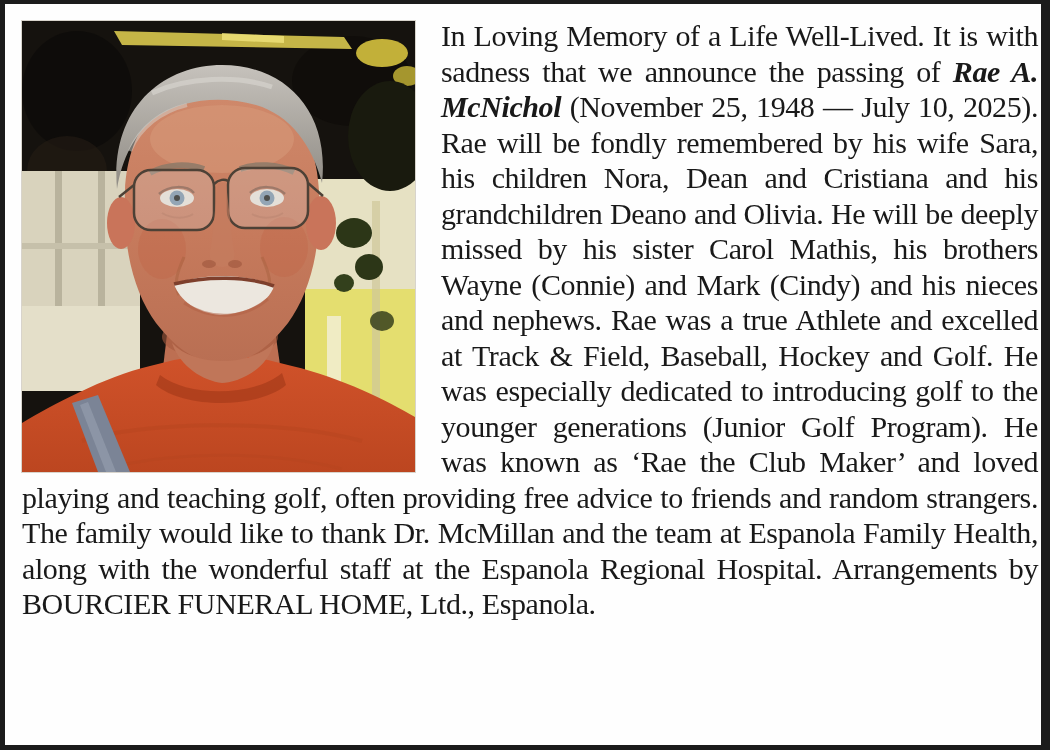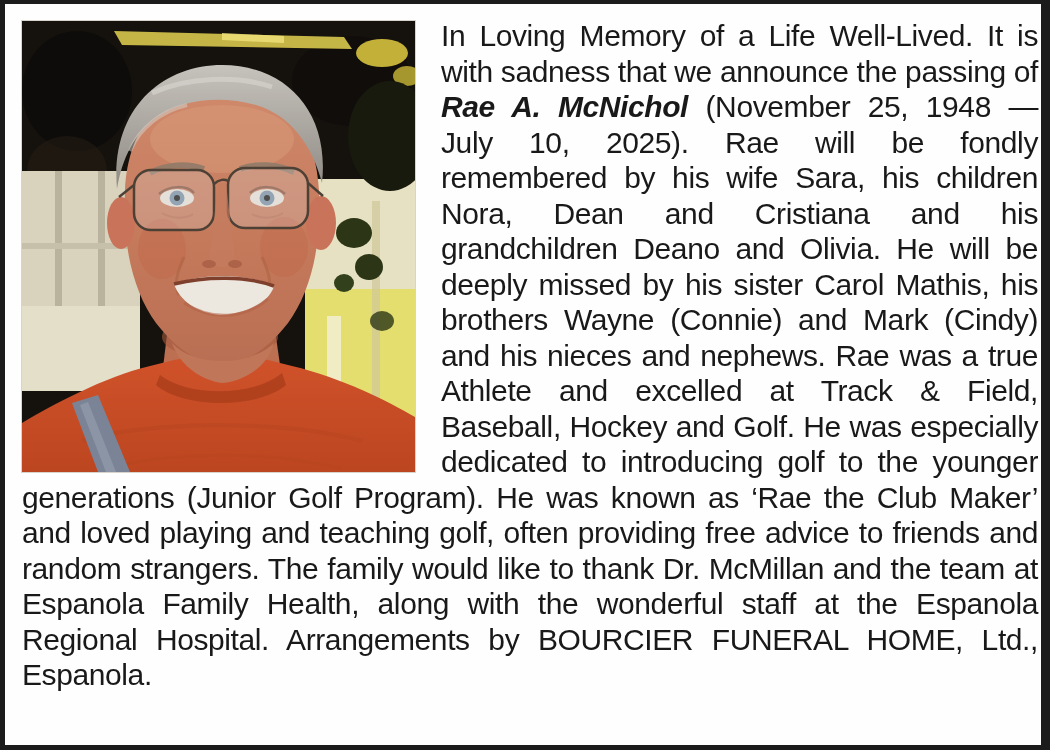--- a/index.html
+++ b/index.html
@@ -10,21 +10,21 @@
     border-style: solid;
     border-color: #1b1b1b;
     border-width: 4px 9px 5px 5px;
     background: #fefefe;
     overflow: hidden;
   }
   .content {
     box-sizing: border-box;
     width: 100%; height: 100%;
     padding: 14px 3px 8px 17px;
-    font-family: Liberation Sans, sans-serif;
+    font-family: Liberation Serif, serif;
     font-size: 30px;
     line-height: 35.5px;
     letter-spacing: -0.4px;
     color: #191919;
     text-align: justify;
   }
   .photo-frame {
     float: left;
     width: 393px; height: 451px;
     margin: 3px 26px 6px 0;

